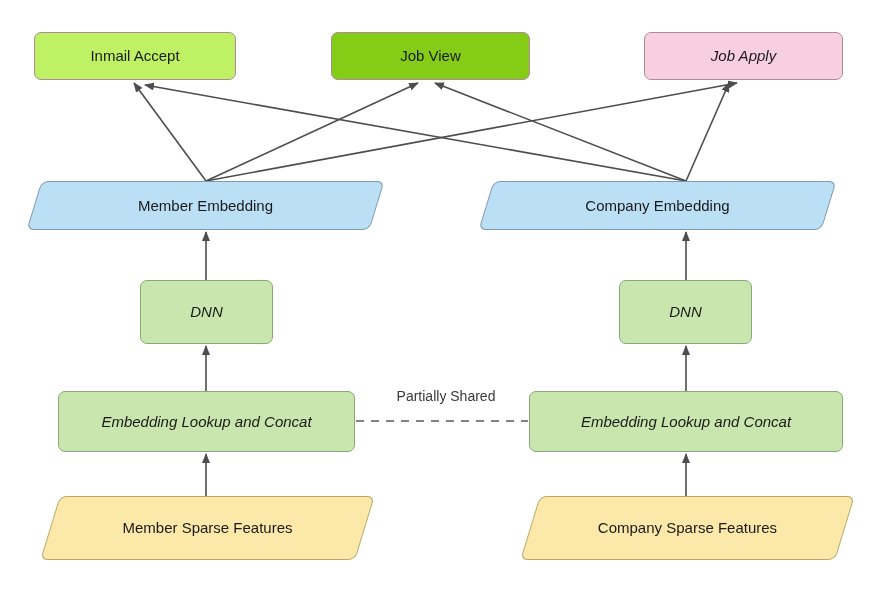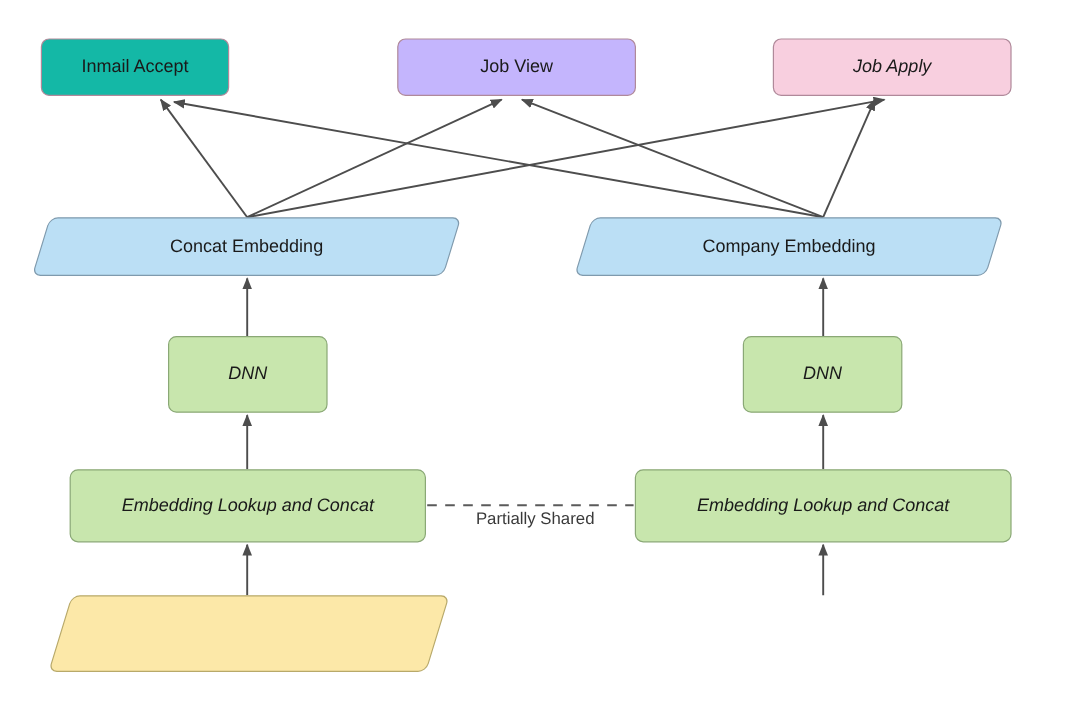--- a/index.html
+++ b/index.html
@@ -114,33 +114,33 @@
         <line x1="206" y1="496" x2="206" y2="454" stroke="#4d4d4d" stroke-width="1.6" marker-end="url(#arrowhead)"></line>
         <line x1="686" y1="280" x2="686" y2="232" stroke="#4d4d4d" stroke-width="1.6" marker-end="url(#arrowhead)"></line>
         <line x1="686" y1="391" x2="686" y2="346" stroke="#4d4d4d" stroke-width="1.6" marker-end="url(#arrowhead)"></line>
         <line x1="686" y1="496" x2="686" y2="454" stroke="#4d4d4d" stroke-width="1.6" marker-end="url(#arrowhead)"></line>
       </g>
     <g id="shared-group">
         <line x1="356" y1="421" x2="528" y2="421" stroke="#5a5a5a" stroke-width="1.6" stroke-dasharray="8 7"></line>
       </g>
   </svg>
 
-  <div class="node rect pink" id="n-inmail-accept" style="left: 34px; top: 32px; width: 157px; height: 48px; background: #14b8a6;">
+  <div class="node rect pink" id="n-inmail-accept" style="left: 34px; top: 32px; width: 202px; height: 48px; background: #bef264;">
     <span class="node-label">Inmail Accept</span>
   </div>
-  <div class="node rect pink" id="n-job-view" style="left: 331px; top: 32px; width: 199px; height: 48px; background: #c4b5fd;">
+  <div class="node rect pink" id="n-job-view" style="left: 331px; top: 32px; width: 199px; height: 48px; background: #84cc16;">
     <span class="node-label">Job View</span>
   </div>
   <div class="node rect pink" id="n-job-apply" style="left: 644px; top: 32px; width: 199px; height: 48px; background: rgb(248, 207, 223); font-style: italic;">
     <span class="node-label">Job Apply</span>
   </div>
 
   <div class="node para blue" id="n-member-embedding" style="left: 34px; top: 181px; width: 343px; height: 49px;">
     <span class="skin" style="background: rgb(187, 223, 245);"></span>
-    <span class="node-label">Concat Embedding</span>
+    <span class="node-label">Member Embedding</span>
   </div>
   <div class="node para blue" id="n-company-embedding" style="left: 486px; top: 181px; width: 343px; height: 49px;">
     <span class="skin" style="background: rgb(187, 223, 245);"></span>
     <span class="node-label">Company Embedding</span>
   </div>
 
   <div class="node rect green" id="n-member-dnn" style="left: 140px; top: 280px; width: 133px; height: 64px; background: rgb(200, 230, 173);">
     <span class="node-label">DNN</span>
   </div>
   <div class="node rect green" id="n-company-dnn" style="left: 619px; top: 280px; width: 133px; height: 64px; background: rgb(200, 230, 173);">
@@ -149,17 +149,22 @@
 
   <div class="node rect green" id="n-member-lookup" style="left: 58px; top: 391px; width: 297px; height: 61px; background: rgb(200, 230, 173);">
     <span class="node-label">Embedding Lookup and Concat</span>
   </div>
   <div class="node rect green" id="n-company-lookup" style="left: 529px; top: 391px; width: 314px; height: 61px; background: rgb(200, 230, 173);">
     <span class="node-label">Embedding Lookup and Concat</span>
   </div>
 
   <div class="node para yellow" id="n-member-features" style="left: 50px; top: 496px; width: 315px; height: 64px;">
     <span class="skin" style="background: rgb(252, 232, 168);"></span>
+    <span class="node-label">Member Sparse Features</span>
+  </div>
+  <div class="node para yellow" id="n-company-features" style="left: 530px; top: 496px; width: 315px; height: 64px;">
+    <span class="skin" style="background: rgb(252, 232, 168);"></span>
+    <span class="node-label">Company Sparse Features</span>
   </div>
 
-  <div class="shared-label" id="shared-label" style="left: 446px; top: 404px; transform: translate(-50%, -100%); margin-top: 36px;">Partially Shared</div>
+  <div class="shared-label" id="shared-label" style="left: 446px; top: 404px; transform: translate(-50%, -100%);">Partially Shared</div>
 
 </div>
 
 </body></html>

